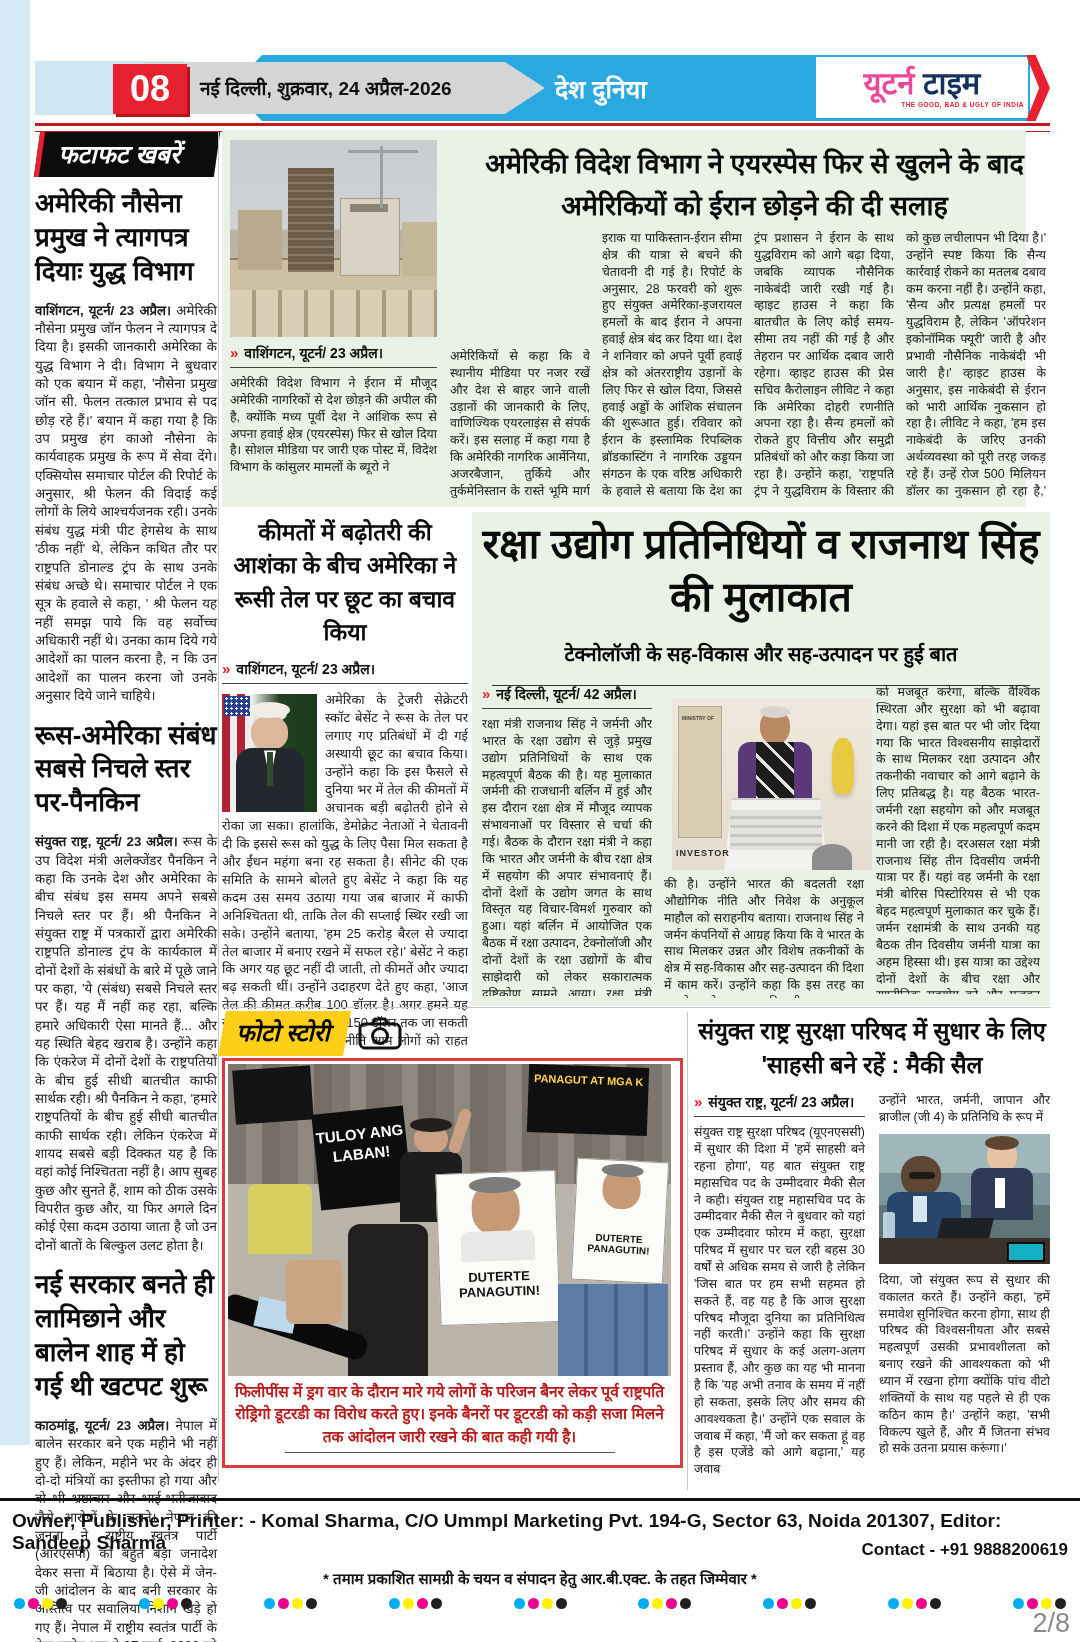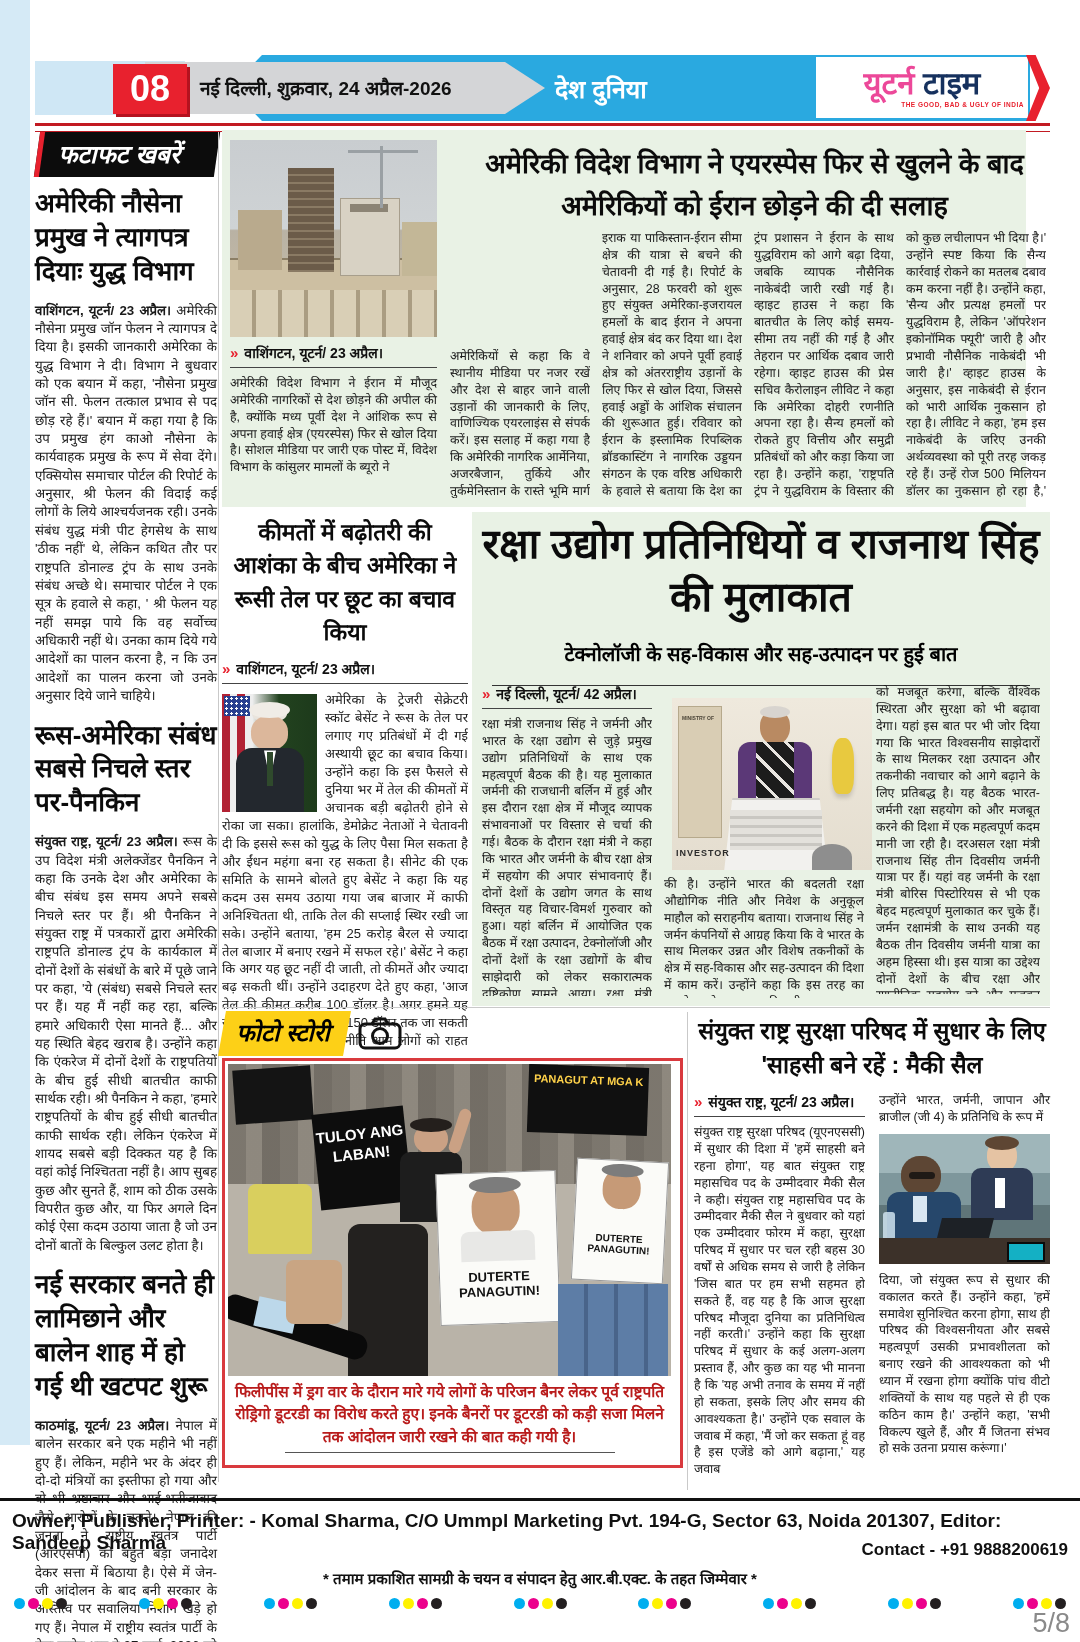--- a/index.html
+++ b/index.html
@@ -367,13 +367,13 @@
       <div class="dot" style="background: rgb(236, 0, 140);"></div>
       <div class="dot" style="background: rgb(35, 31, 32);"></div>
     </div>
     <div class="grp">
       <div class="dot" style="background: rgb(0, 174, 239);"></div>
       <div class="dot" style="background: rgb(236, 0, 140);"></div>
       <div class="dot" style="background: rgb(255, 242, 0);"></div>
       <div class="dot" style="background: rgb(35, 31, 32);"></div>
     </div>
   </div>
-<div class="abs page-ind">5/8</div>
+<div class="abs page-ind">2/8</div>
 
 </body></html>

